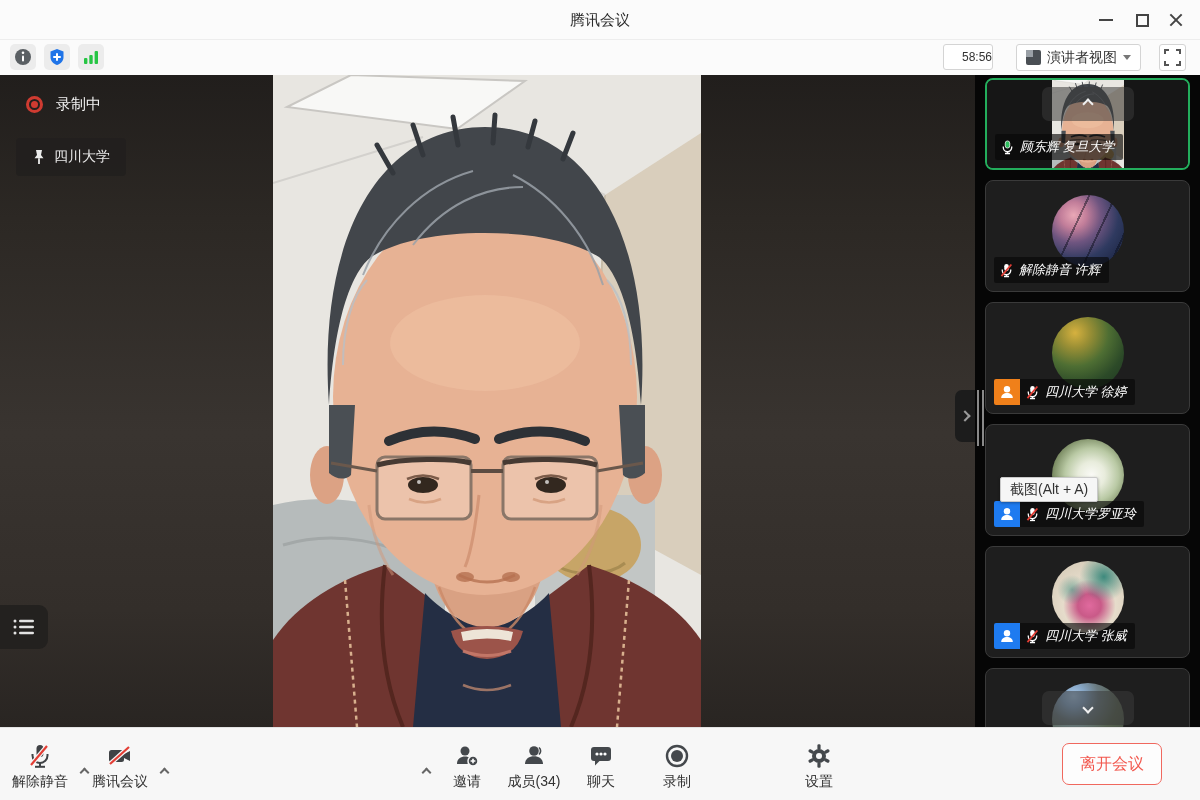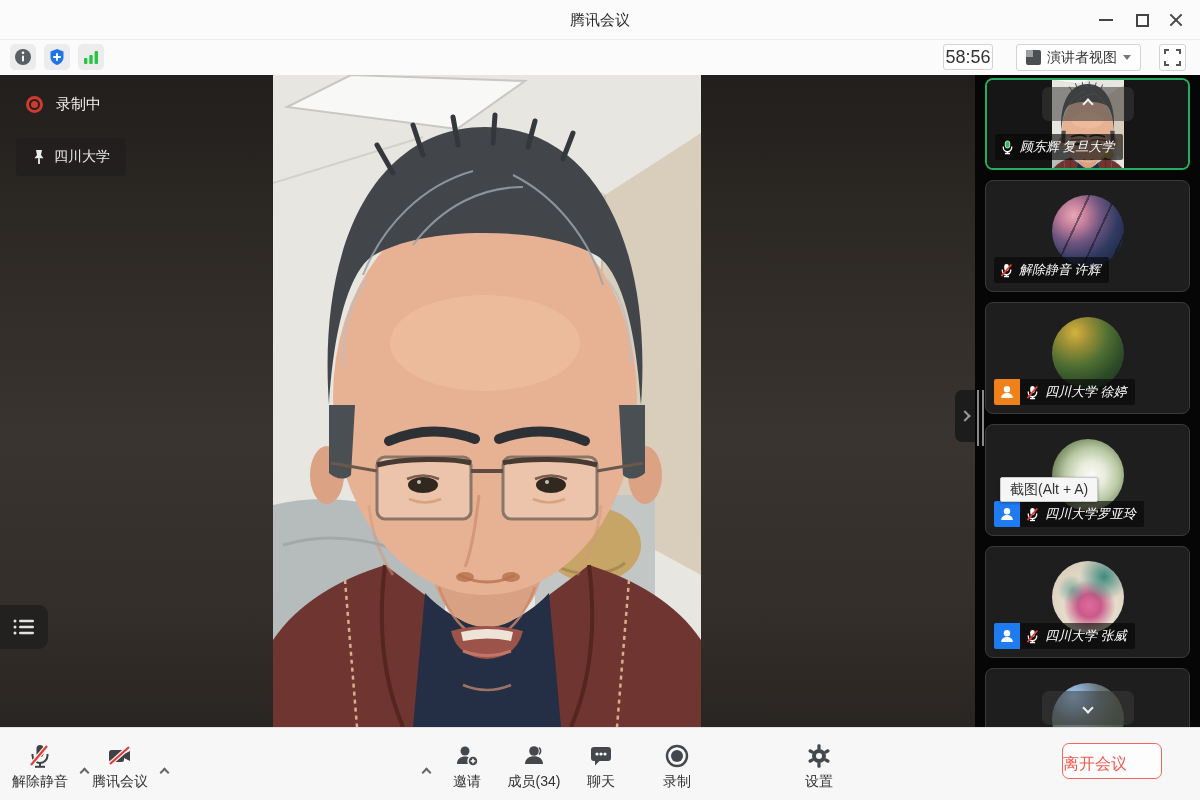--- a/index.html
+++ b/index.html
@@ -14,21 +14,21 @@
   .winctl.min { right:80px; } .winctl.max { right:44px; } .winctl.close { right:10px; }
   .glyph-min { width:14px; height:2px; background:#444; }
   .glyph-max { width:13px; height:13px; border:2px solid #444; }
   .glyph-close { position:relative; width:16px; height:16px; }
   .glyph-close::before,.glyph-close::after { content:""; position:absolute; left:7px; top:0; width:2px; height:16px; background:#444; }
   .glyph-close::before { transform:rotate(45deg); } .glyph-close::after { transform:rotate(-45deg); }
 
   
   .subbar { position:absolute; left:0; top:40px; width:1200px; height:35px; background:#fbfbfb; }
   .chipbtn { position:absolute; top:4px; width:26px; height:26px; border-radius:5px; background:#ececec; display:flex; align-items:center; justify-content:center; cursor:pointer; }
-  .timerbox { position:absolute; right:207px; top:4px; width:50px; height:26px; background:#fff; border:1px solid #d4d4d4; border-radius:3px; text-align:center; line-height:24px; font-size:18px; color:#333; }
+  .timerbox { position:absolute; right:207px; top:4px; width:50px; height:26px; background:#fff; border:1px solid #d4d4d4; border-radius:3px; text-align:right; line-height:24px; font-size:12px; color:#333; }
   .viewbtn { position:absolute; right:59px; top:4px; height:27px; padding:0 9px; background:#fff; border:1px solid #d4d4d4; border-radius:3px; display:flex; align-items:center; gap:6px; font-size:14px; color:#333; cursor:pointer; }
   .ddcaret { width:0; height:0; border-left:4px solid transparent; border-right:4px solid transparent; border-top:5px solid #777; }
   .fsbtn { position:absolute; right:14px; top:4px; width:27px; height:27px; background:#fff; border:1px solid #d4d4d4; border-radius:3px; display:flex; align-items:center; justify-content:center; cursor:pointer; }
 
   
   .stage { position:absolute; left:0; top:75px; width:975px; height:652px;
     background:linear-gradient(180deg,#211e1c 0%,#2c2824 22%,#393430 55%,#332e2a 82%,#292522 100%); overflow:hidden; }
   .main-video { position:absolute; left:273px; top:0; width:428px; height:652px; }
 
   .rec-indicator { position:absolute; left:26px; top:20px; display:flex; align-items:center; gap:13px; }
@@ -84,21 +84,21 @@
   .scroll-overlay.up { top:7px; } .scroll-overlay.down { top:22px; }
 
   .tooltip { position:absolute; left:14px; top:52px; height:25px; padding:0 9px; background:#f6f6f6; border:1px solid #c9c9c9; border-radius:2px; font-size:14px; color:#333; line-height:23px; white-space:nowrap; z-index:5; box-shadow:0 1px 3px rgba(0,0,0,.35); }
 
   
   .bottombar { position:absolute; left:0; top:727px; width:1200px; height:73px; background:#f7f7f7; border-top:1px solid #e3e3e3; }
   .tool { position:absolute; top:11px; width:84px; text-align:center; cursor:pointer; }
   .tool .ticon { height:30px; display:flex; align-items:flex-end; justify-content:center; }
   .tool .tlabel { margin-top:4px; font-size:14px; color:#333; white-space:nowrap; }
   .tcaret { position:absolute; top:37px; width:14px; height:14px; display:flex; align-items:center; justify-content:center; cursor:pointer; }
-  .leave-btn { position:absolute; right:38px; top:15px; width:100px; height:36px; background:#fdfdfd; border:1px solid #f0685e; border-radius:7px; color:#f2584e; font-size:16px; text-align:left; line-height:40px; cursor:pointer; }
+  .leave-btn { position:absolute; right:38px; top:15px; width:100px; height:42px; background:#fdfdfd; border:1px solid #f0685e; border-radius:7px; color:#f2584e; font-size:16px; text-align:center; line-height:40px; cursor:pointer; }
 </style>
 </head>
 <body>
 
 <svg width="0" height="0" style="position:absolute" aria-hidden="true">
   <defs>
     <symbol id="portrait" viewBox="0 0 428 652" preserveAspectRatio="xMidYMid slice">
       <rect width="428" height="652" fill="#e8e6e1"></rect>
       <polygon points="332,120 428,58 428,500 318,440" fill="#d9cebc"></polygon>
       <line x1="332" y1="120" x2="318" y2="440" stroke="#c6bca9" stroke-width="2"></line>

